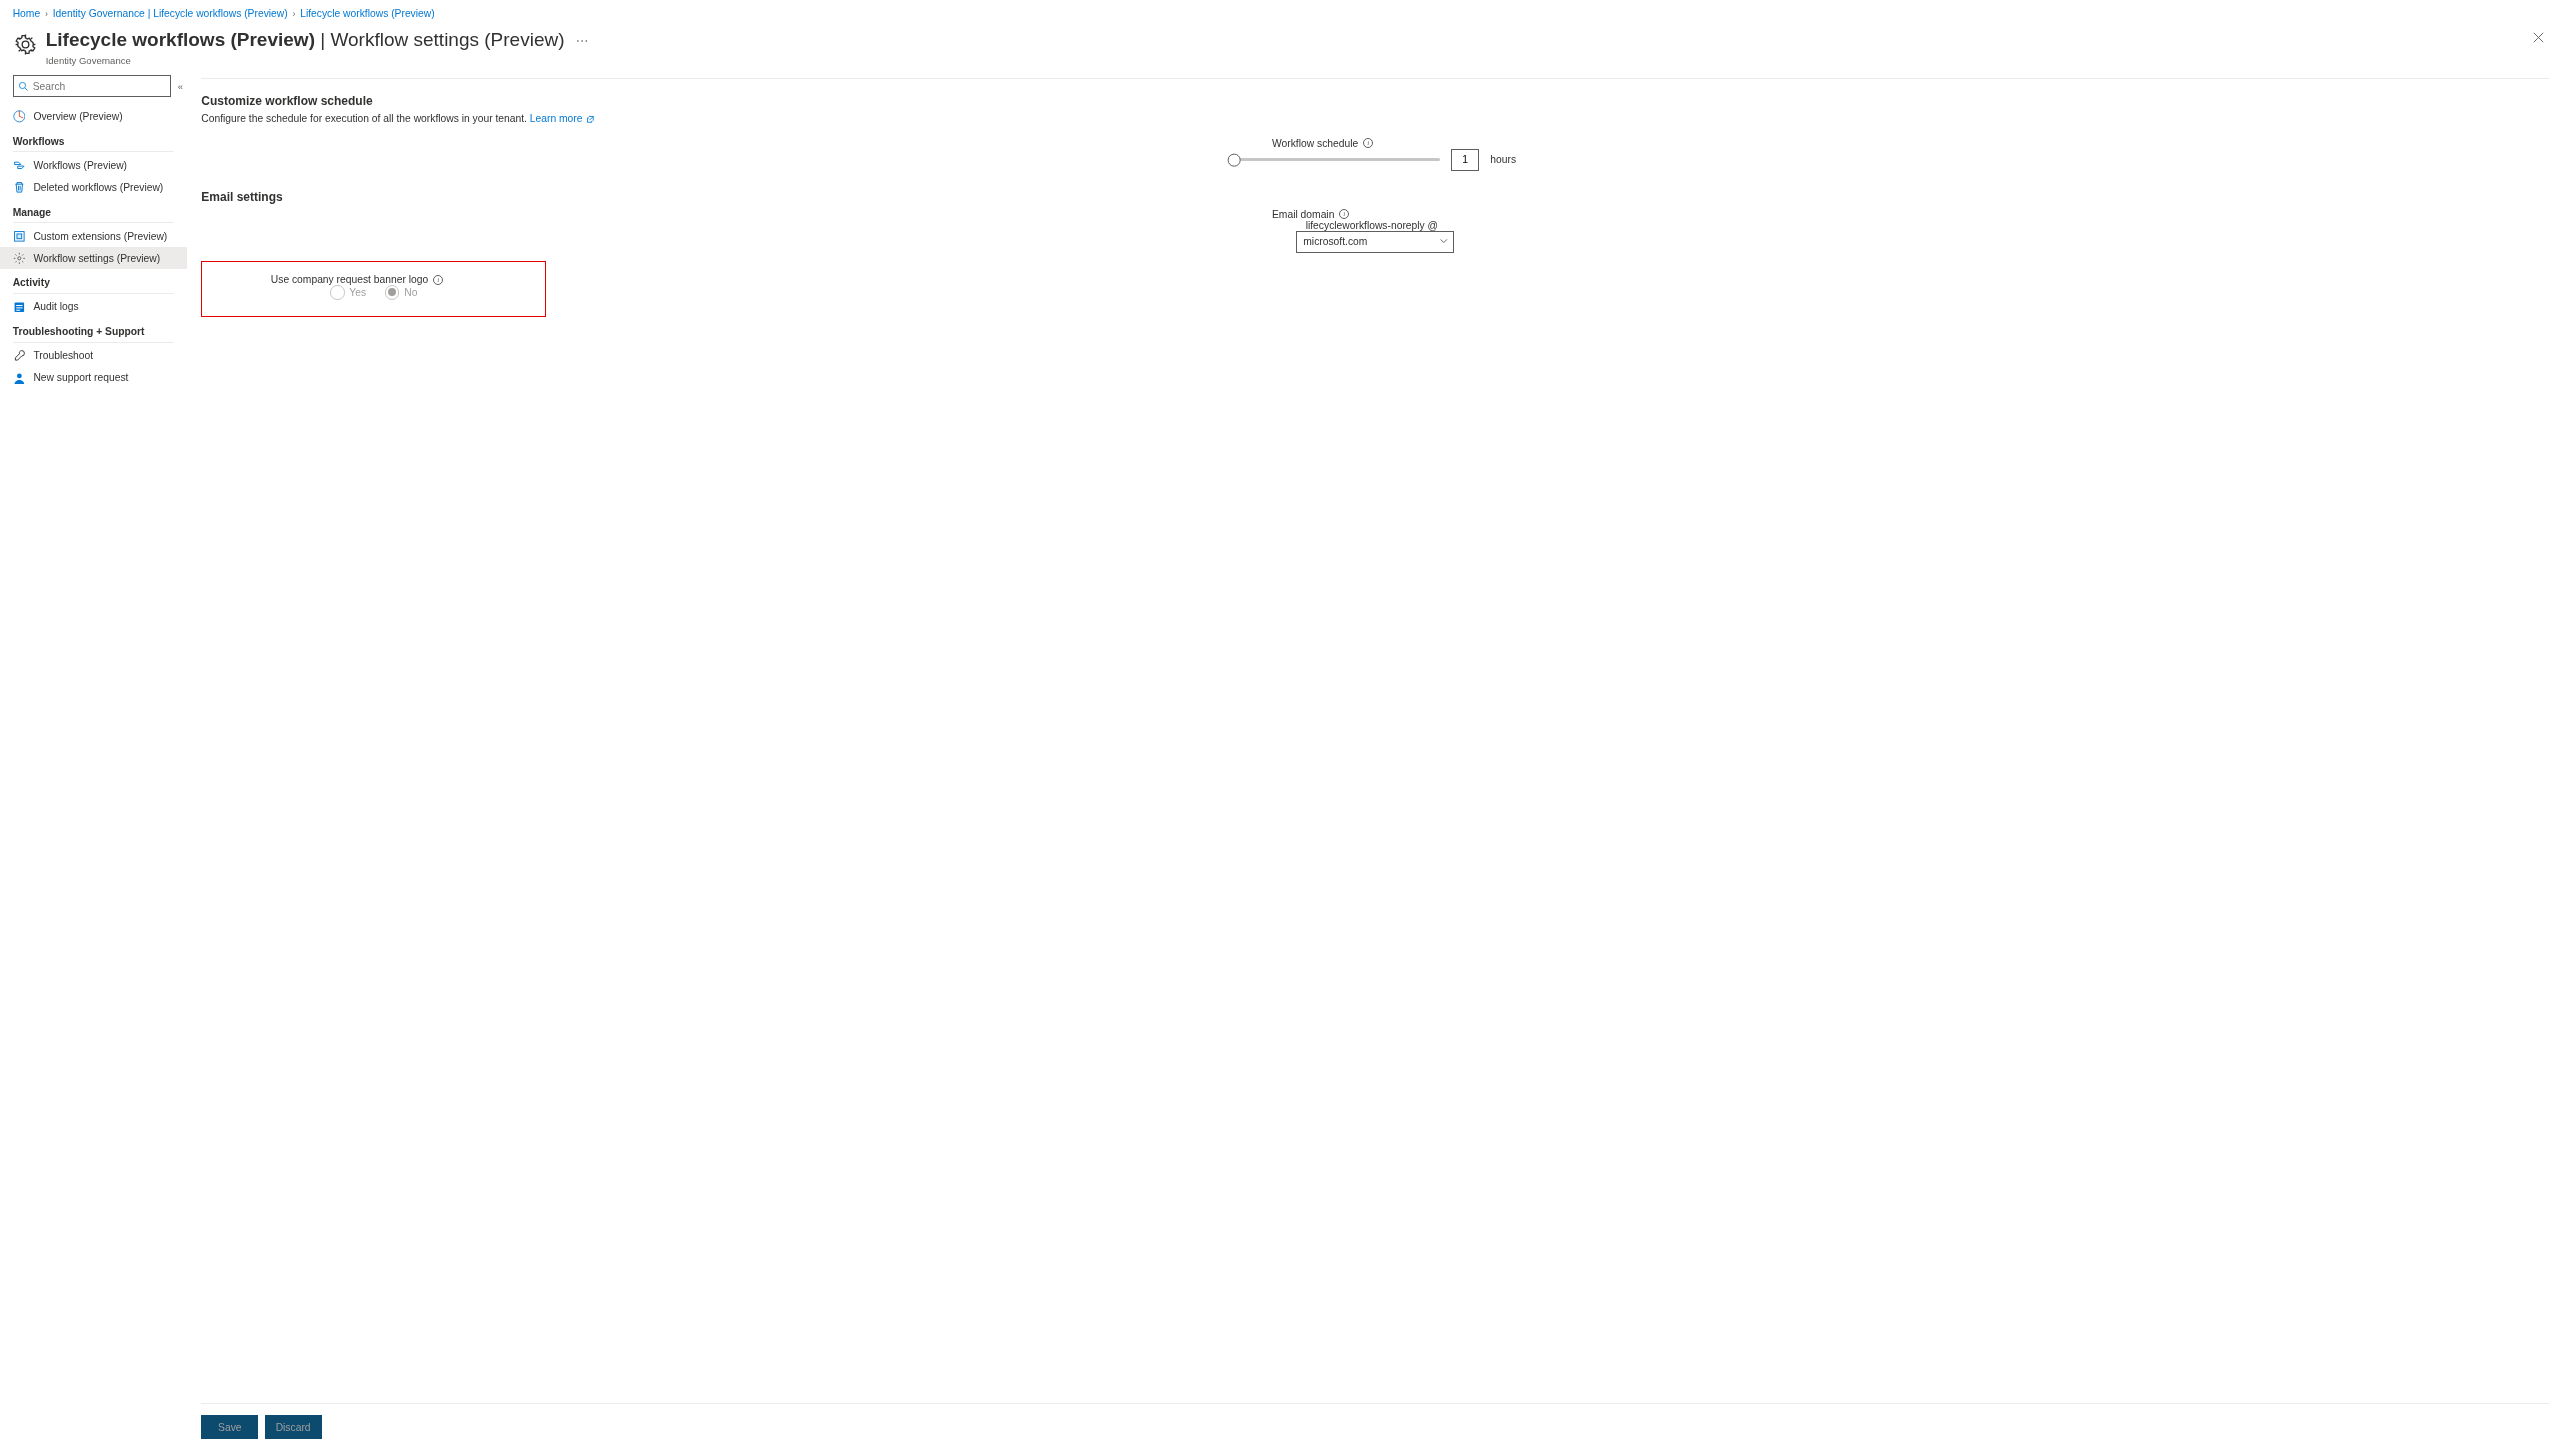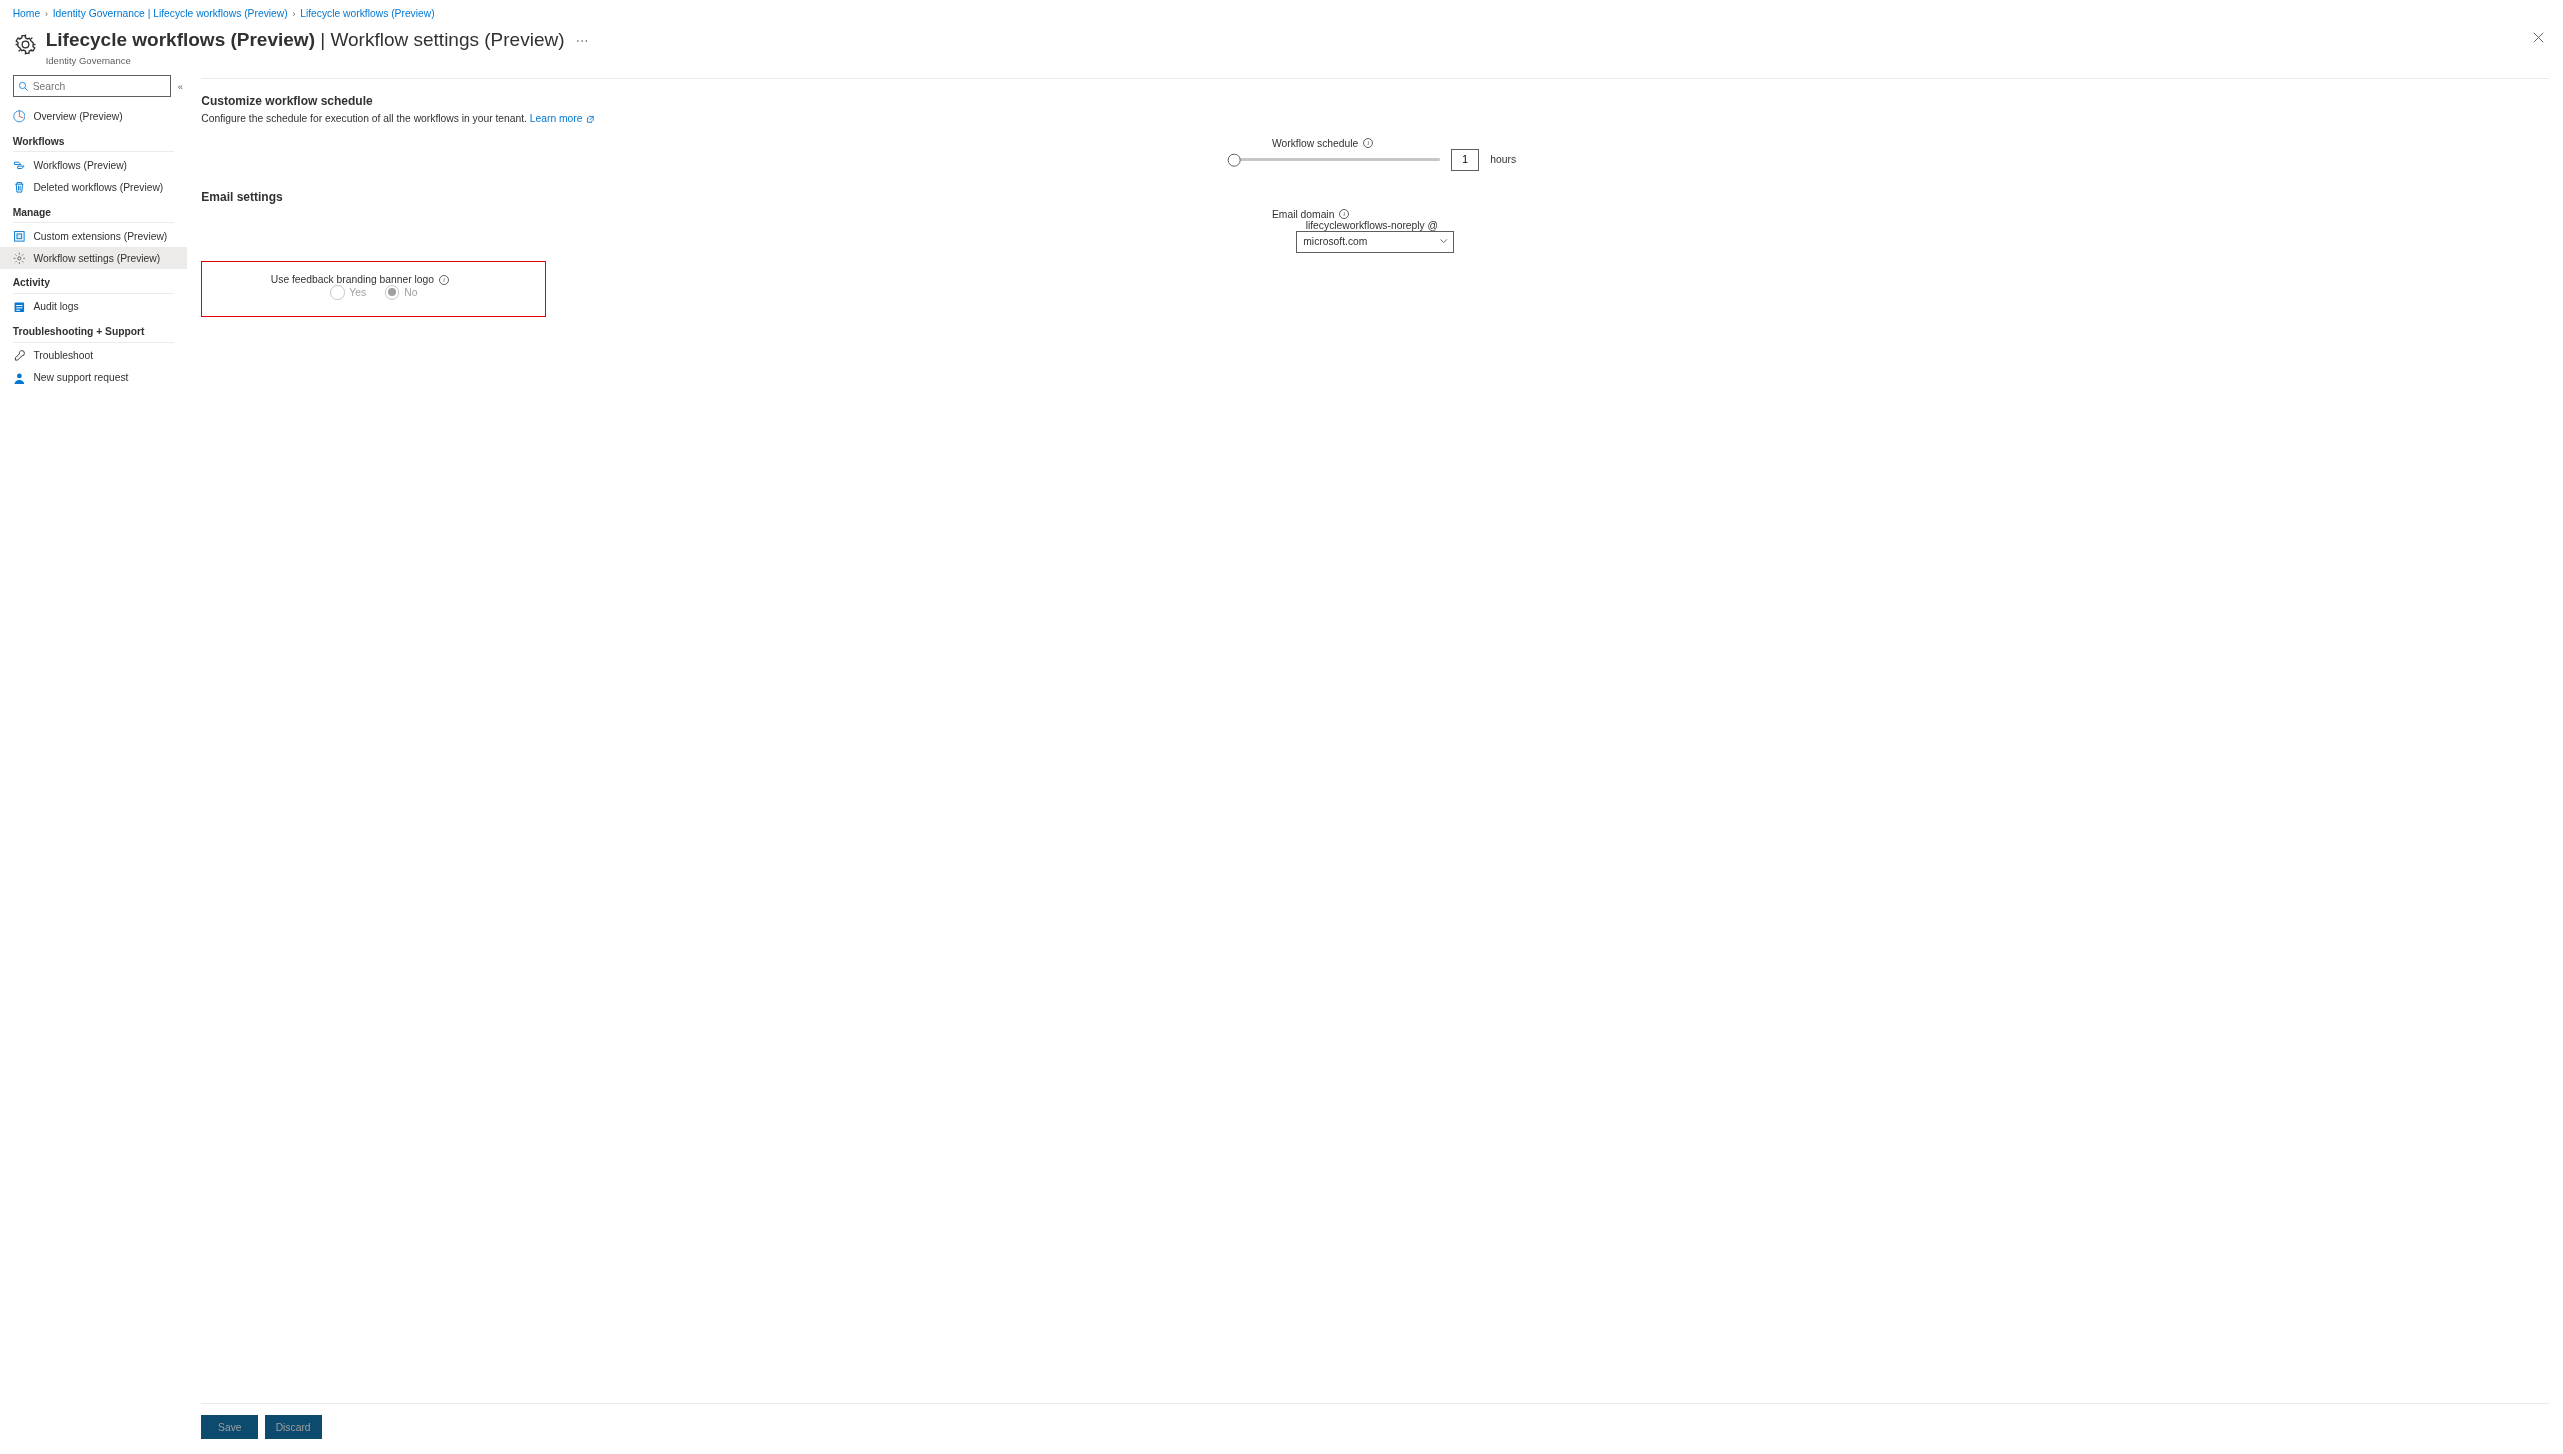--- a/index.html
+++ b/index.html
@@ -263,21 +263,21 @@
             <svg width="9.5" height="9.5" viewBox="0 0 12 12" fill="none" stroke="currentColor" stroke-width="1.2">
                   <path d="M2 4l4 4 4-4"></path>
                 </svg>
           </span>
         </div>
       </div>
 
       <div class="highlight-box">
         <div class="form-row" style="margin-bottom:0;">
           <div class="form-label">
-            <span>Use feedback branding banner logo</span>
+            <span>Use company request banner logo</span>
             <span class="info-icon">i</span>
           </div>
           <div class="radio-group">
             <label class="radio disabled">
               <span class="circle"></span>
               <span>Yes</span>
             </label>
             <label class="radio selected disabled">
               <span class="circle">
                     <span class="dot"></span>

